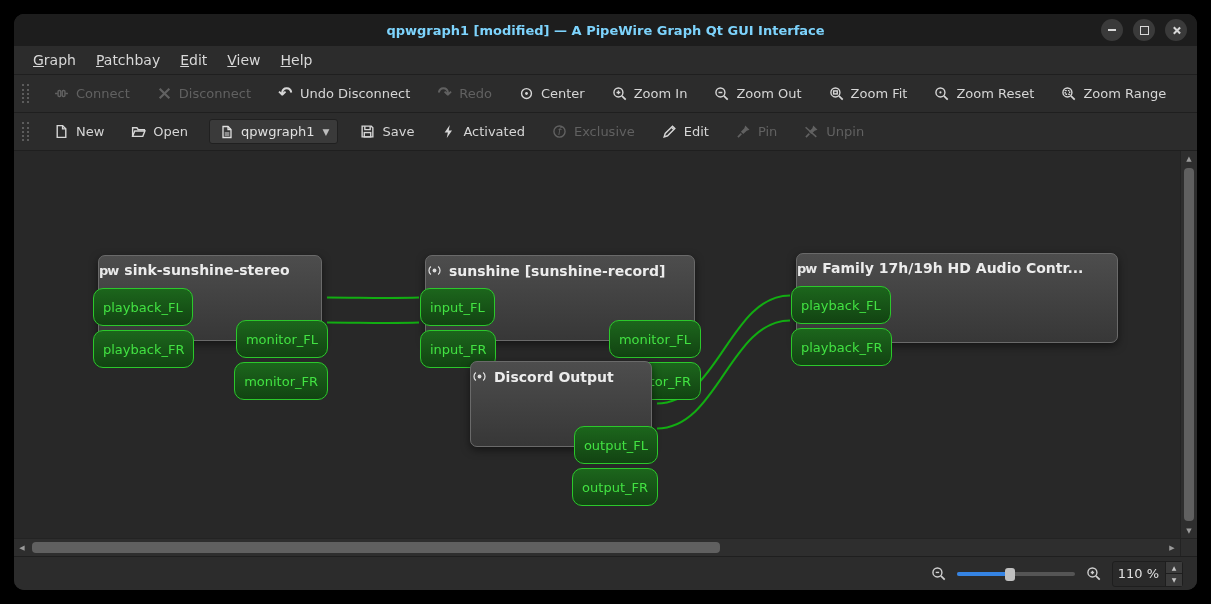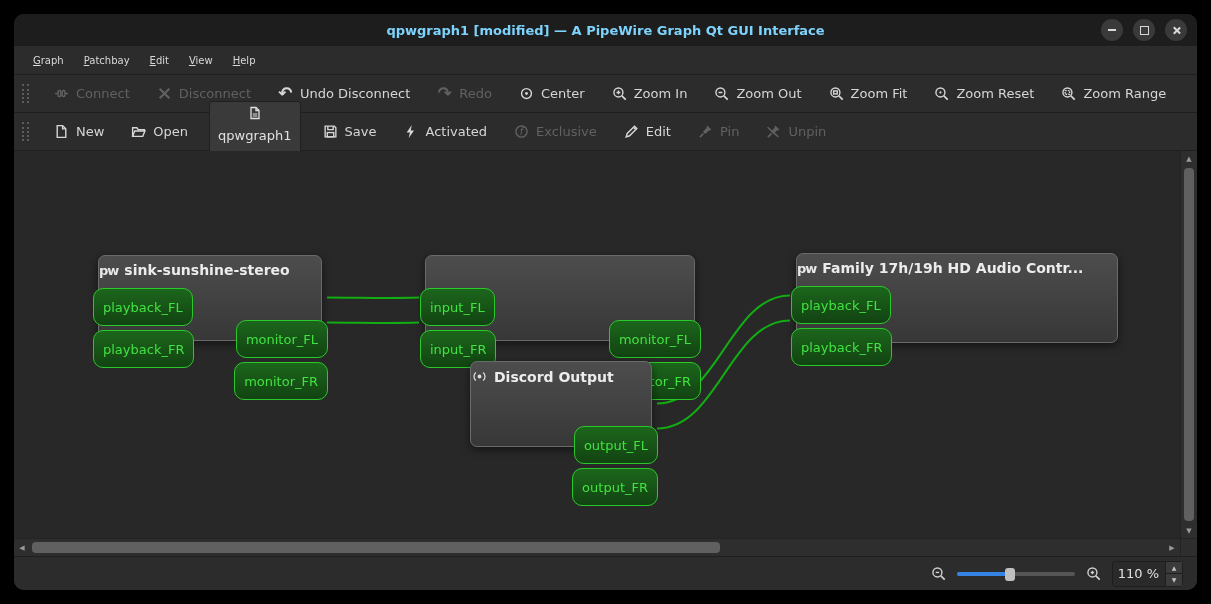--- a/index.html
+++ b/index.html
@@ -14,36 +14,36 @@
   .win-btn{width:22px;height:22px;border-radius:50%;background:#3a3a3a;display:flex;align-items:center;
     justify-content:center;color:#d8d8d8;}
   .glyph-min{width:8px;height:2px;background:#d8d8d8;}
   .glyph-max{width:7px;height:7px;border:1.5px solid #d8d8d8;}
   .glyph-close{position:relative;width:9px;height:9px;}
   .glyph-close:before,.glyph-close:after{content:"";position:absolute;left:4px;top:0;width:1.6px;height:9px;background:#d8d8d8;}
   .glyph-close:before{transform:rotate(45deg);} .glyph-close:after{transform:rotate(-45deg);}
 
   
   .menubar{height:28px;background:#2c2c2c;display:flex;align-items:center;padding:0 10px;gap:2px;
-    color:#d8d8d8;font-size:10px;border-bottom:1px solid #1f1f1f;flex:0 0 auto;}
+    color:#d8d8d8;font-size:14px;border-bottom:1px solid #1f1f1f;flex:0 0 auto;}
   .menu-item{display:inline-block;padding:3px 9px;border-radius:3px;}
   .menu-item::first-letter{text-decoration:underline;}
 
   
   .toolbar{height:37px;background:#2c2c2c;display:flex;align-items:center;padding:0 6px;gap:8px;
     border-bottom:1px solid #1f1f1f;font-size:13px;color:#d6d6d6;flex:0 0 auto;}
   .tb-handle{width:3px;height:19px;border-left:2px dotted #5c5c5c;border-right:2px dotted #5c5c5c;
     margin:0 7px 0 2px;}
   .tb-btn{display:flex;align-items:center;gap:6px;padding:5px 9px;border-radius:3px;white-space:nowrap;}
   .tb-btn.disabled{color:#616161;}
   .ticon{width:17px;height:17px;display:flex;align-items:center;justify-content:center;}
   .ticon svg{stroke:currentColor;fill:none;stroke-width:1.3;}
   .arrow-glyph{font-size:17px;font-weight:bold;line-height:15px;}
   .combo{display:flex;align-items:center;gap:6px;background:#3a3a3a;border:1px solid #202020;
-    border-radius:3px;padding:3px 8px;margin:0 4px;color:#e0e0e0;flex-direction:column;}
+    border-radius:3px;padding:3px 8px;margin:0 4px;color:#e0e0e0;}
   .combo .caret{font-size:9px;color:#bdbdbd;margin-left:2px;}
 
   
   .canvas-wrap{flex:1 1 auto;display:flex;min-height:0;}
   .canvas{position:relative;flex:1;background:#282828;overflow:hidden;}
   .connections{position:absolute;left:0;top:0;}
   .connections path{stroke:#12ad12;stroke-width:2;fill:none;}
 
   .node{position:absolute;background:linear-gradient(#4d4d4d,#373737);border:1px solid #6a6a6a;
     border-radius:7px;box-shadow:0 3px 8px rgba(0,0,0,.5);}
@@ -330,20 +330,29 @@
           <div class="port">playback_FL</div>
           <div class="port">playback_FR</div>
         </div>
         <div class="ports-col pr">
           <div class="port">monitor_FL</div>
           <div class="port">monitor_FR</div>
         </div>
       </div>
 
       <div class="node" style="left:411px;top:104px;width:268px;height:84px">
+        <div class="node-header">
+          <span class="ticon">
+            <svg width="15" height="15" viewBox="0 0 14 14">
+                <circle cx="7" cy="7" r="1.8" fill="#ddd" stroke="none"></circle>
+                <path d="M3.6 3.2a5 5 0 0 0 0 7.6M10.4 3.2a5 5 0 0 1 0 7.6" stroke="#ddd" fill="none" stroke-width="1.2"></path>
+              </svg>
+          </span>
+          <span>sunshine [sunshine-record]</span>
+        </div>
         <div class="ports-col pl">
           <div class="port">input_FL</div>
           <div class="port">input_FR</div>
         </div>
         <div class="ports-col pr">
           <div class="port">monitor_FL</div>
           <div class="port">monitor_FR</div>
         </div>
       </div>
 

